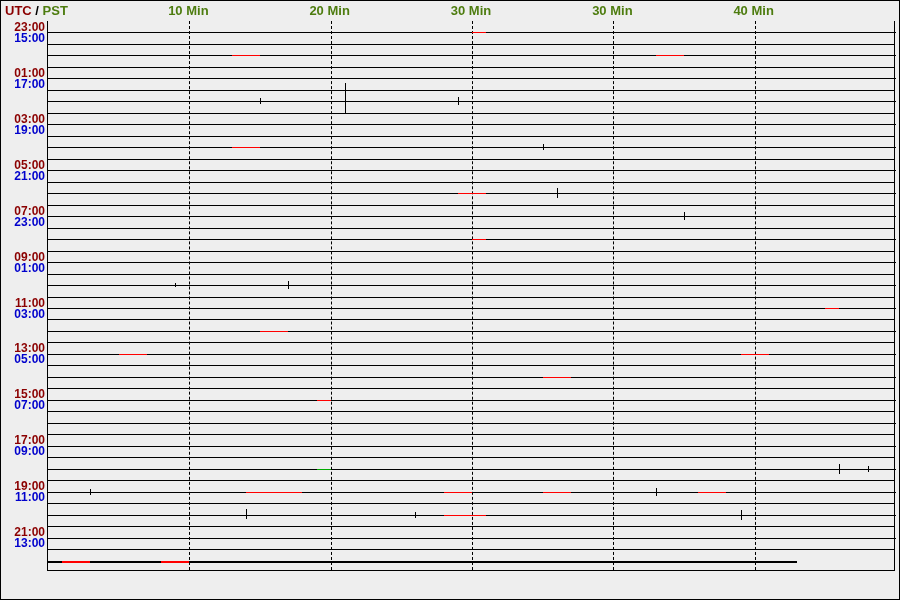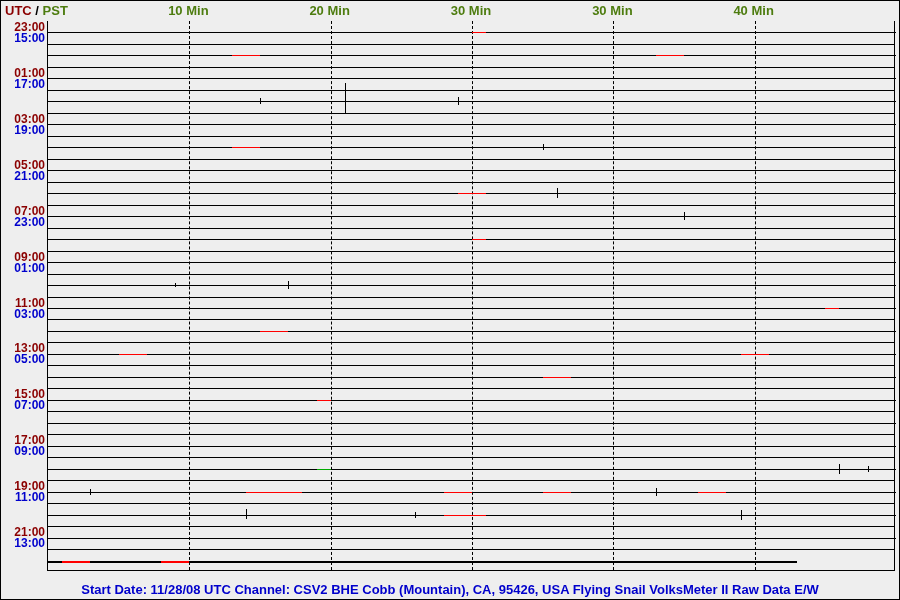--- a/index.html
+++ b/index.html
@@ -242,15 +242,14 @@
       <div class="spike" style="left: 367.467px; top: 490.604px; height: 6px;"></div>
       <div class="spike" style="left: 692.533px; top: 488.604px; height: 10px;"></div>
       <div class="row" style="top: 505.083px;"></div>
       <div class="trace" style="top: 516.562px; left: 0px; width: 848px;"></div>
       <div class="row" style="top: 528.042px;"></div>
       <div class="trace" style="top: 539.521px; left: 0px; width: 749.067px; height: 2px;"></div>
       <div class="seg seg-red" style="top: 539.521px; left: 14.1333px; width: 28.2667px; height: 2px;"></div>
       <div class="seg seg-red" style="top: 539.521px; left: 113.067px; width: 28.2667px; height: 2px;"></div>
     </div>
 
-  <div class="footer">Start Date: 11/28/08 UTC Channel: CSV2  BHE  Cobb (Mountain), CA, 95426, USA  Flying Snail VolksMeter II Raw Data E/W</div>
 
 </div>
 
 </body></html>

